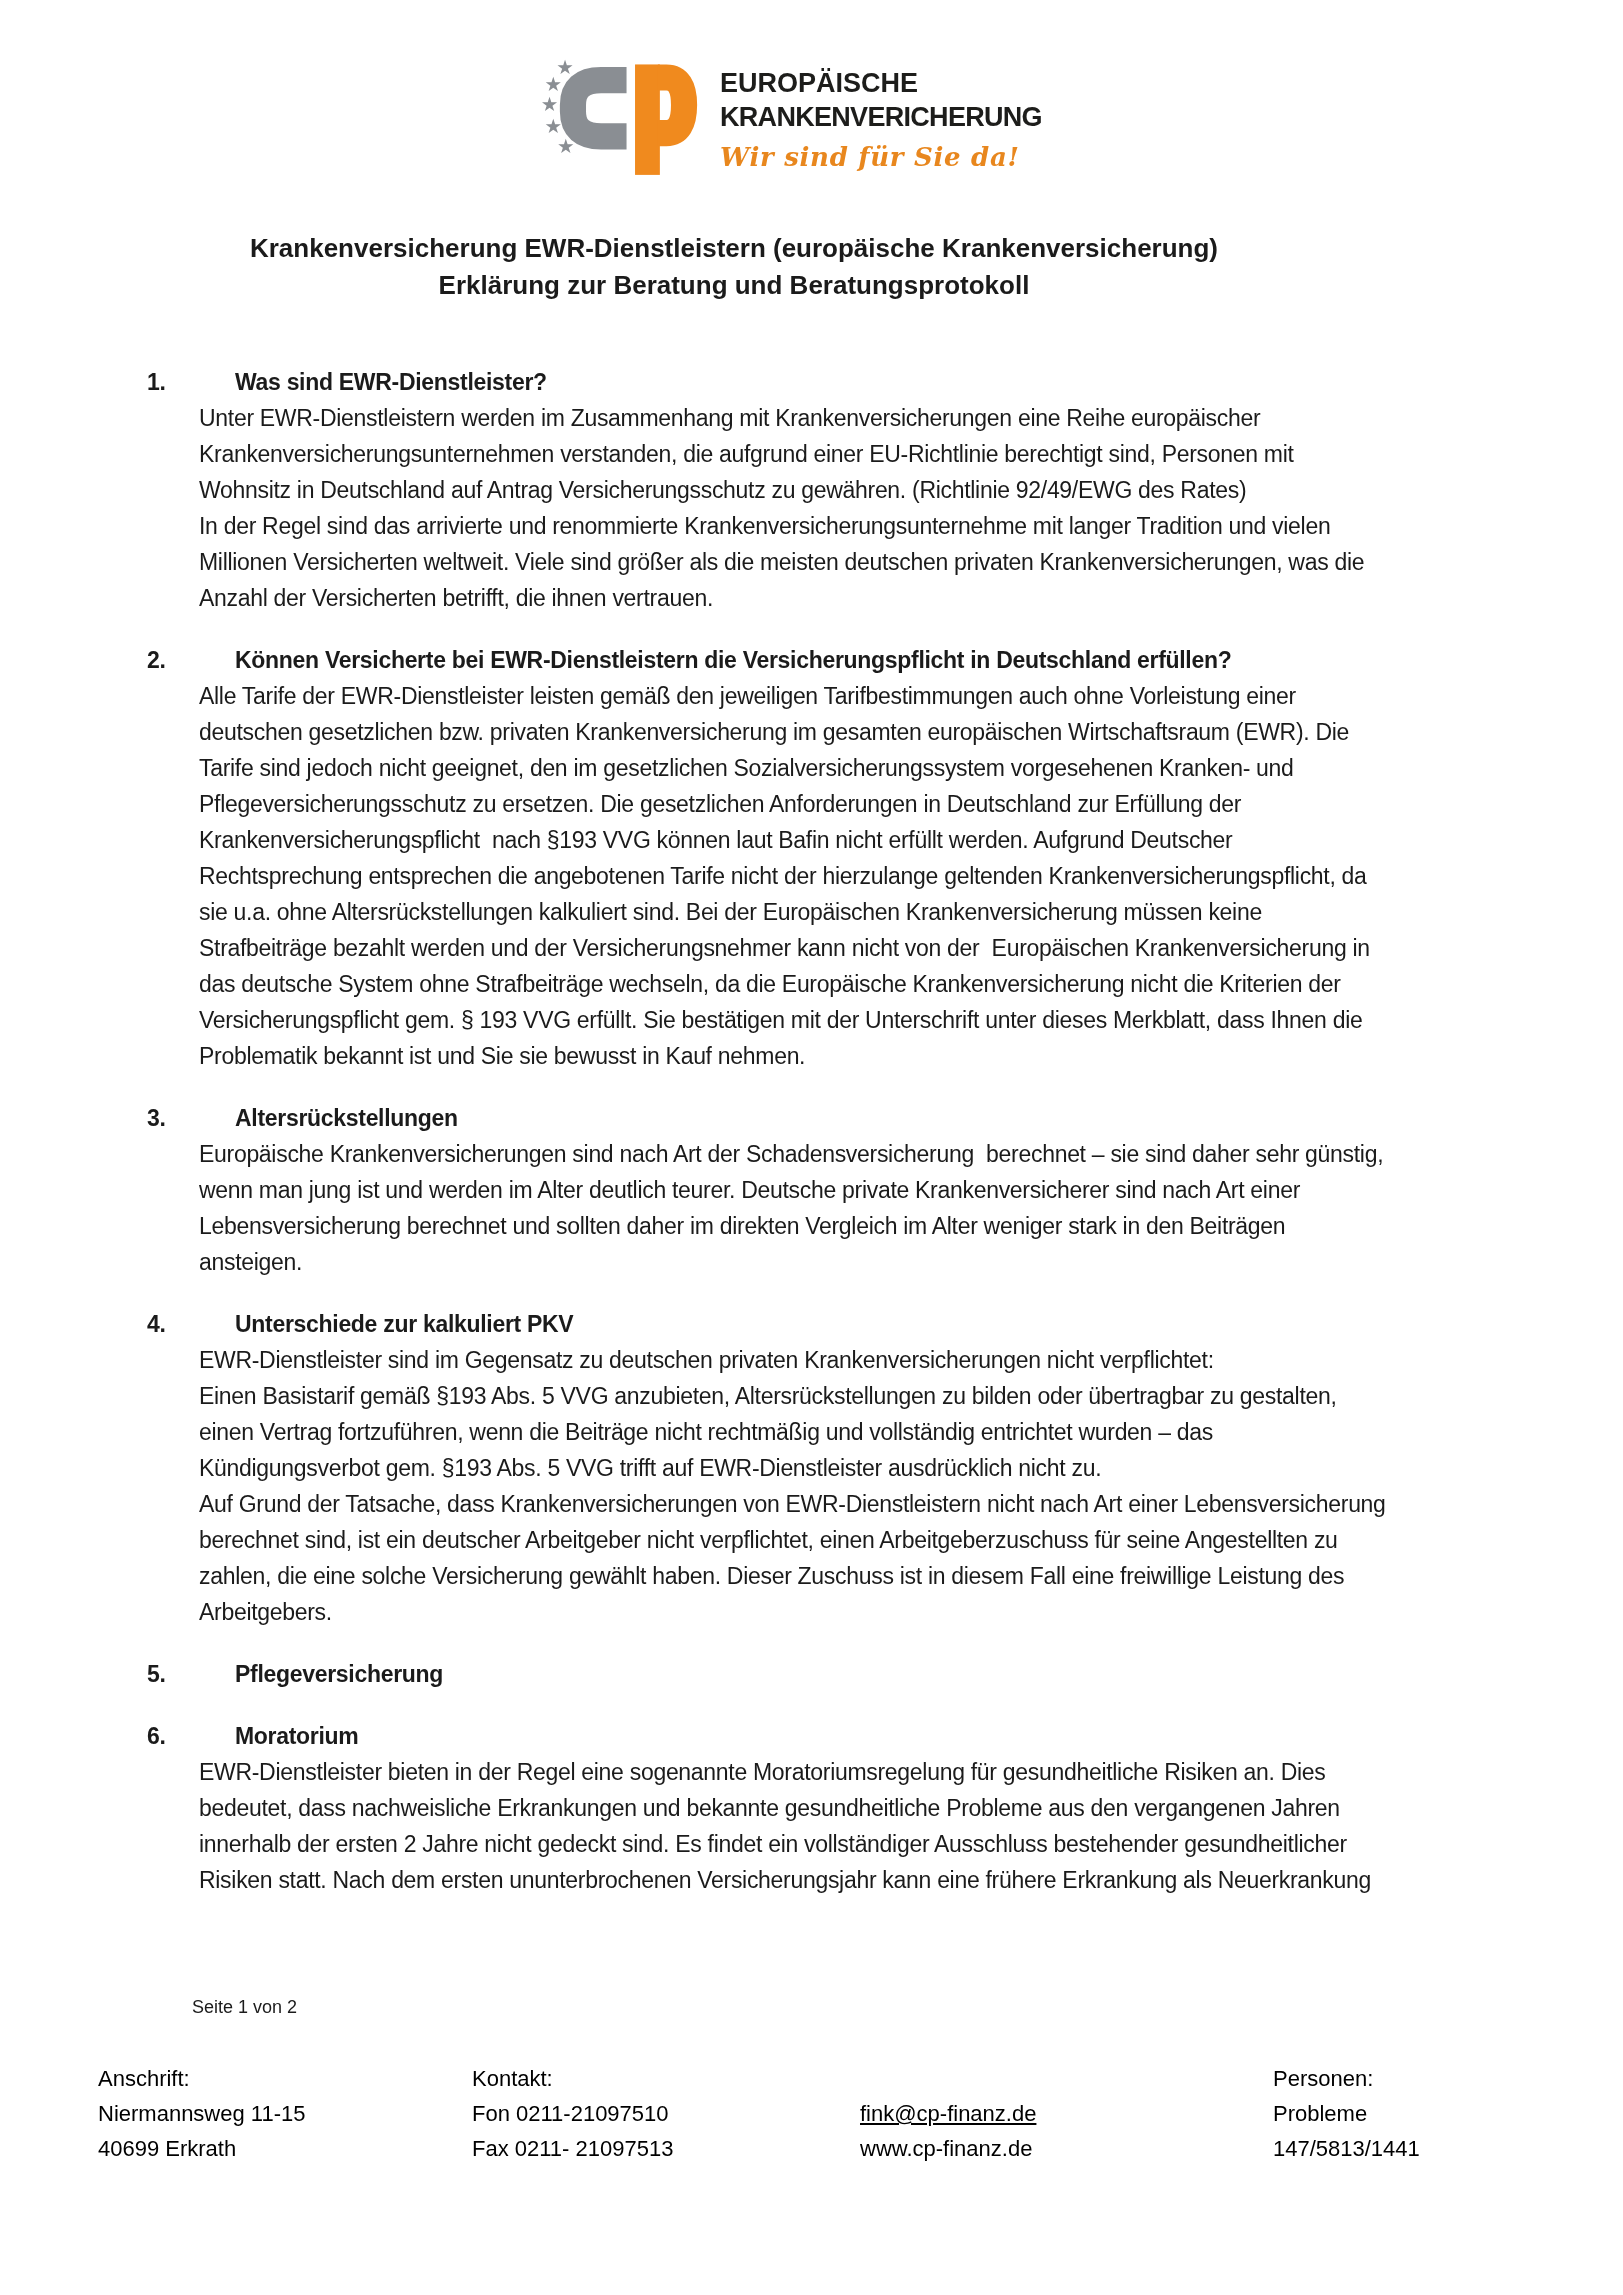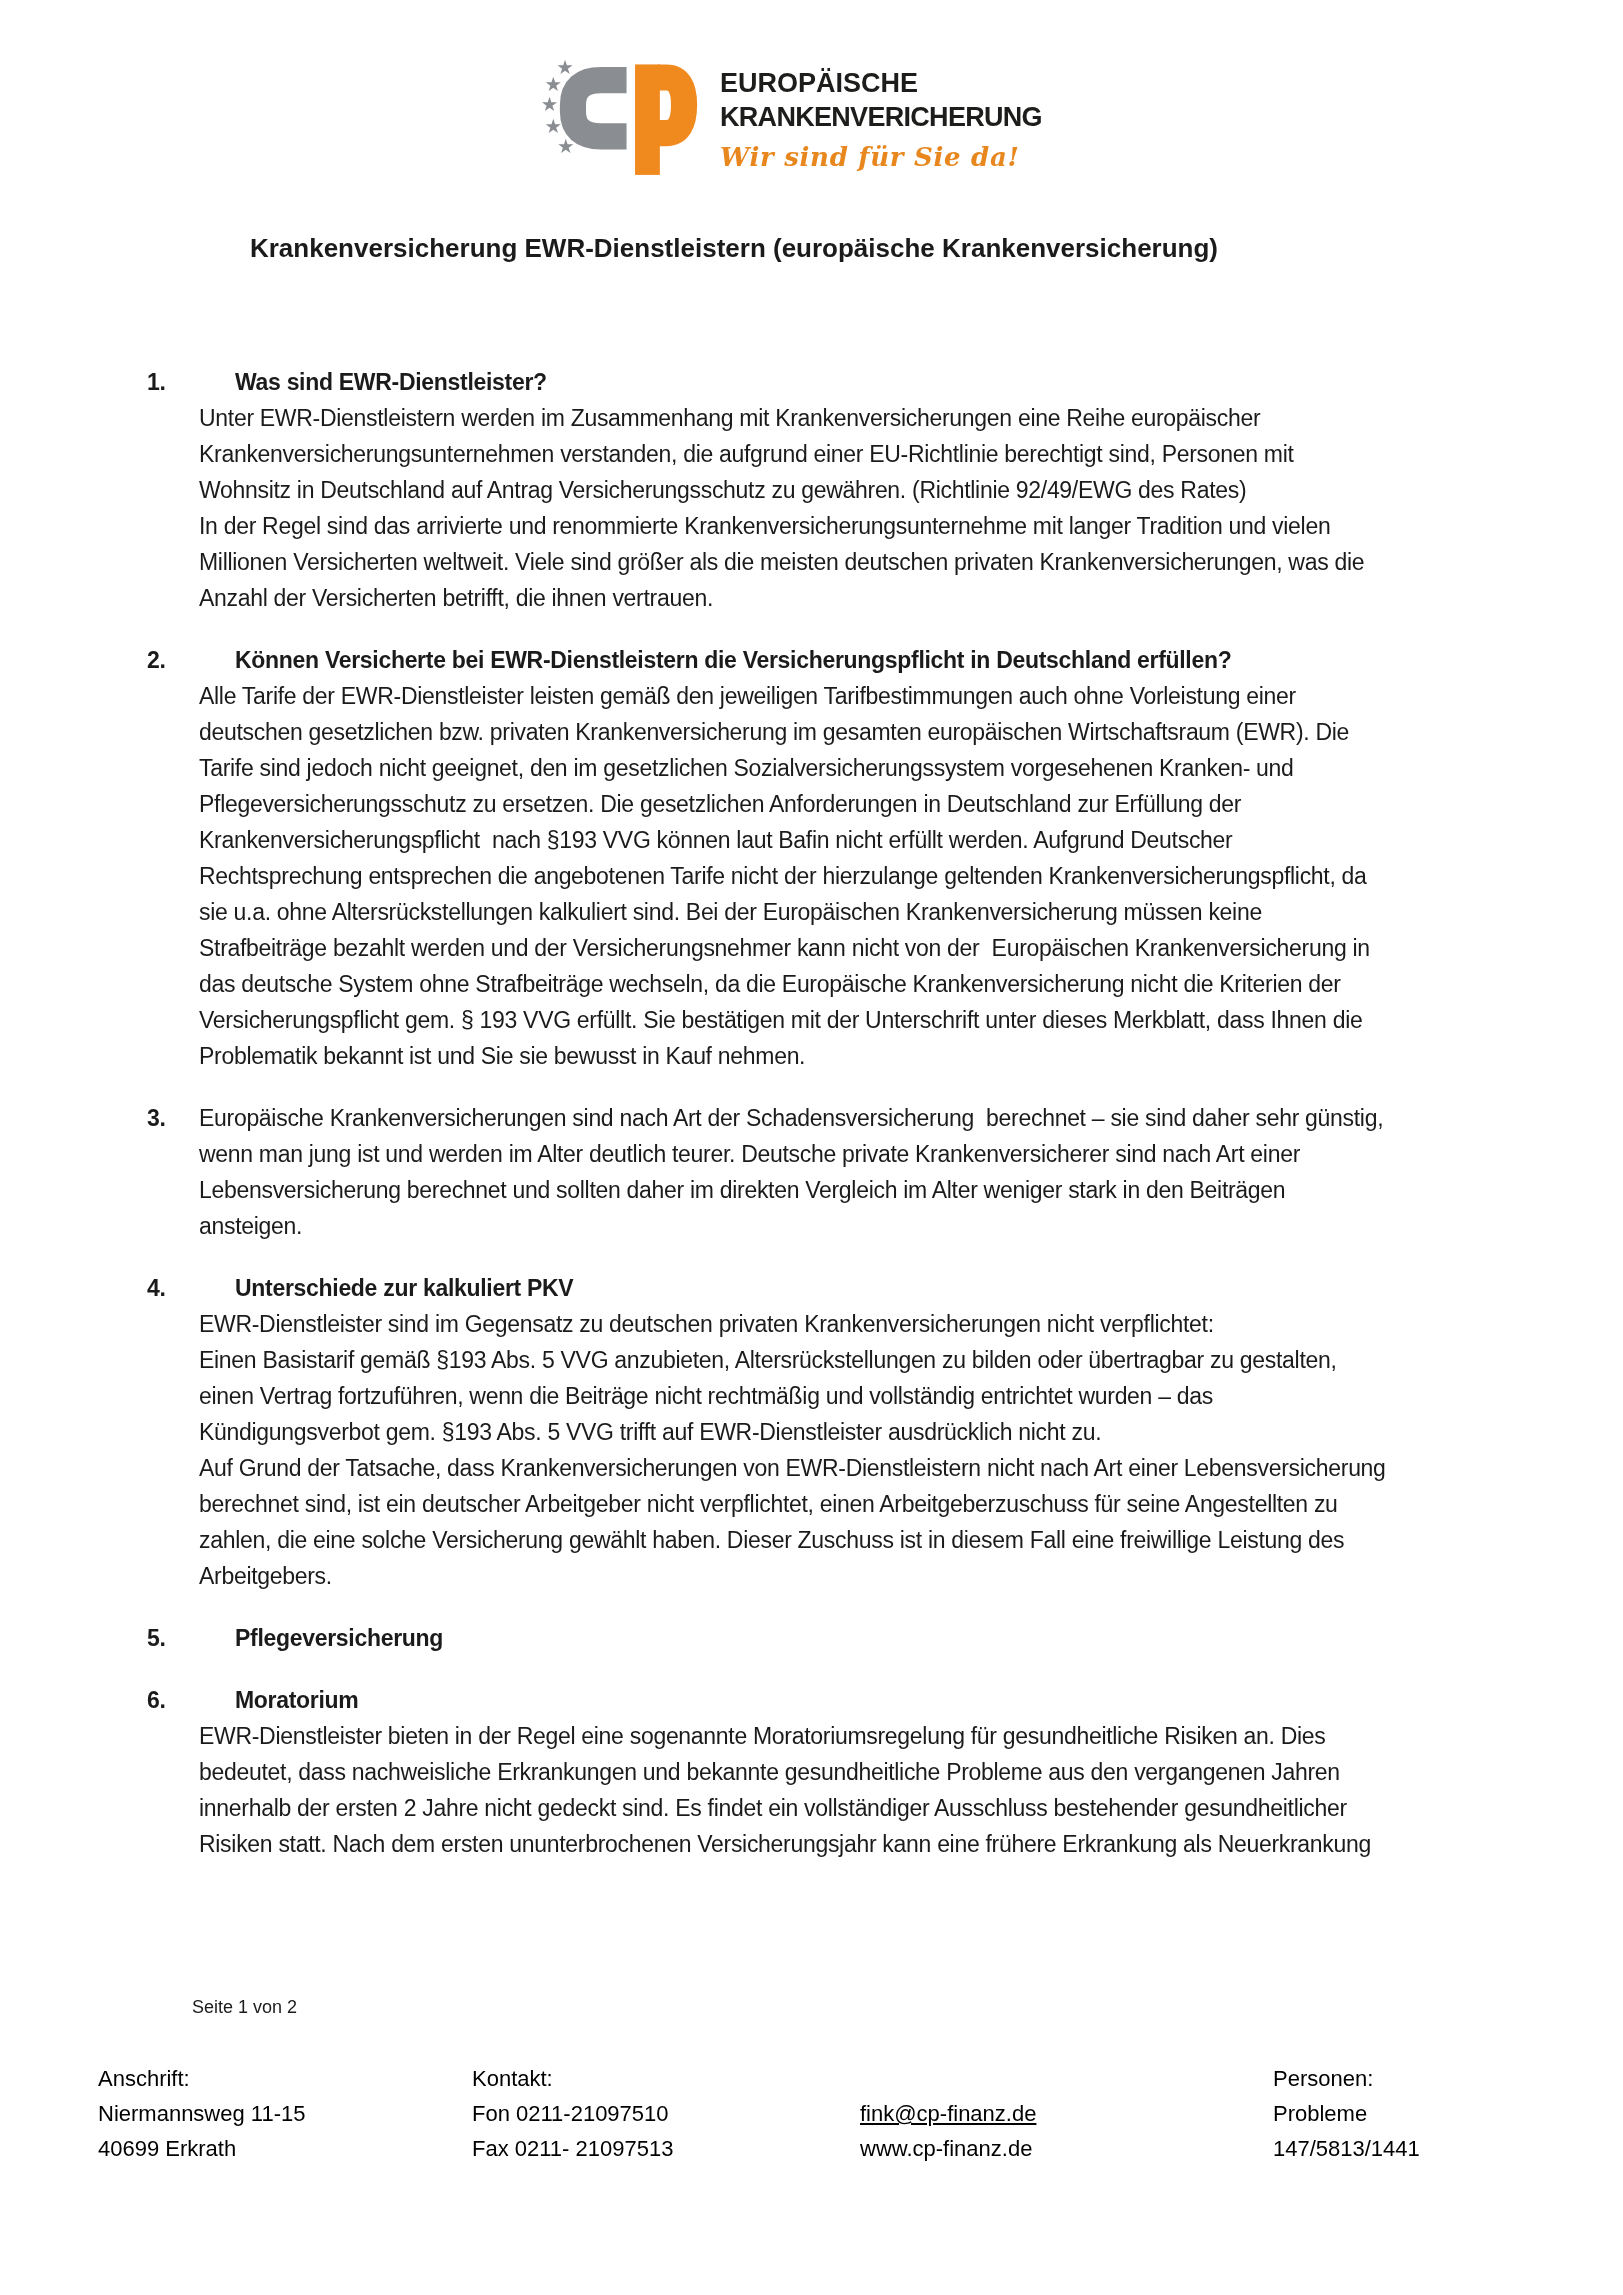--- a/index.html
+++ b/index.html
@@ -70,21 +70,21 @@
       <rect x="150" y="48" width="38" height="169" fill="#F08A1E"></rect>
       <path d="M185,68 H198 Q225,68 225,110 Q225,153 198,153 H185" fill="none" stroke="#F08A1E" stroke-width="40"></path>
     </svg>
     <div class="logo-text">
       <div class="logo-line1">EUROPÄISCHE</div>
       <div class="logo-line2">KRANKENVERICHERUNG</div>
       <div class="logo-tagline">Wir sind für Sie da!</div>
     </div>
   </div>
 
-  <div class="doc-title"><span>Krankenversicherung EWR-Dienstleistern (europäische Krankenversicherung)</span><br></div>
+  <div class="doc-title"><span>Krankenversicherung EWR-Dienstleistern (europäische Krankenversicherung)</span><br><span>Erklärung zur Beratung und Beratungsprotokoll</span></div>
 
   <div class="content">
 
     <div class="section">
       <div class="sec-num">1.</div>
       <div class="sec-main">
         <div class="sec-head">Was sind EWR-Dienstleister?</div>
         <div class="sec-text">Unter EWR-Dienstleistern werden im Zusammenhang mit Krankenversicherungen eine Reihe europäischer
 Krankenversicherungsunternehmen verstanden, die aufgrund einer EU-Richtlinie berechtigt sind, Personen mit
 Wohnsitz in Deutschland auf Antrag Versicherungsschutz zu gewähren. (Richtlinie 92/49/EWG des Rates)
@@ -108,20 +108,21 @@
 Strafbeiträge bezahlt werden und der Versicherungsnehmer kann nicht von der  Europäischen Krankenversicherung in
 das deutsche System ohne Strafbeiträge wechseln, da die Europäische Krankenversicherung nicht die Kriterien der
 Versicherungspflicht gem. § 193 VVG erfüllt. Sie bestätigen mit der Unterschrift unter dieses Merkblatt, dass Ihnen die
 Problematik bekannt ist und Sie sie bewusst in Kauf nehmen.</div>
       </div>
     </div>
 
     <div class="section">
       <div class="sec-num">3.</div>
       <div class="sec-main">
+        <div class="sec-head">Altersrückstellungen</div>
         <div class="sec-text">Europäische Krankenversicherungen sind nach Art der Schadensversicherung  berechnet – sie sind daher sehr günstig,
 wenn man jung ist und werden im Alter deutlich teurer. Deutsche private Krankenversicherer sind nach Art einer
 Lebensversicherung berechnet und sollten daher im direkten Vergleich im Alter weniger stark in den Beiträgen
 ansteigen.</div>
       </div>
     </div>
 
     <div class="section">
       <div class="sec-num">4.</div>
       <div class="sec-main">

